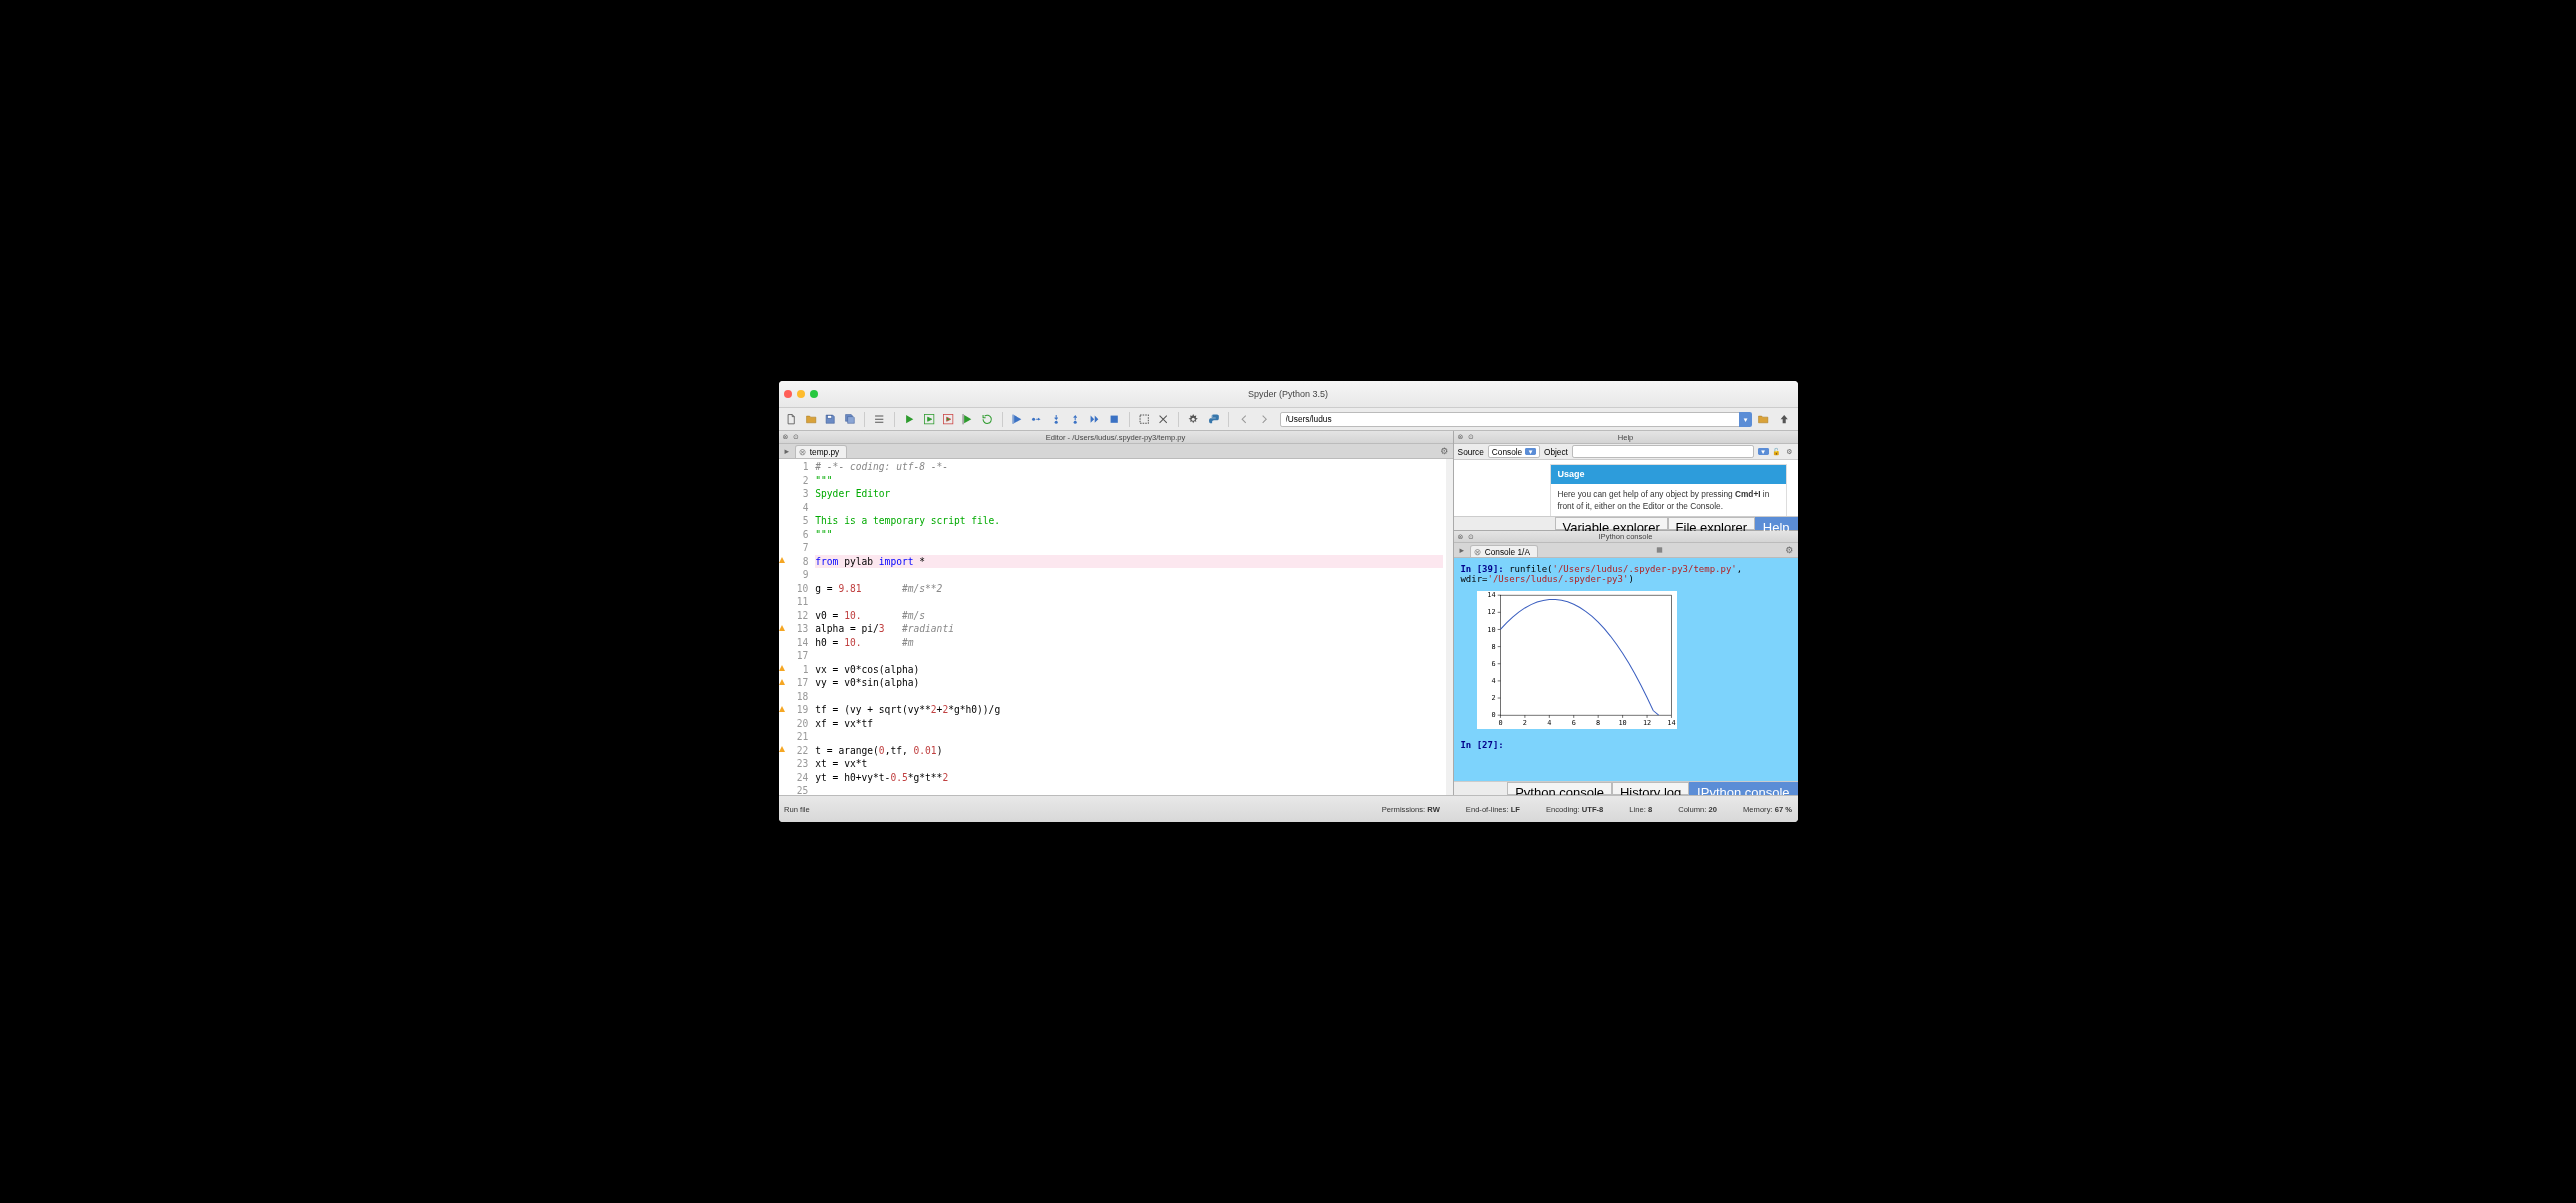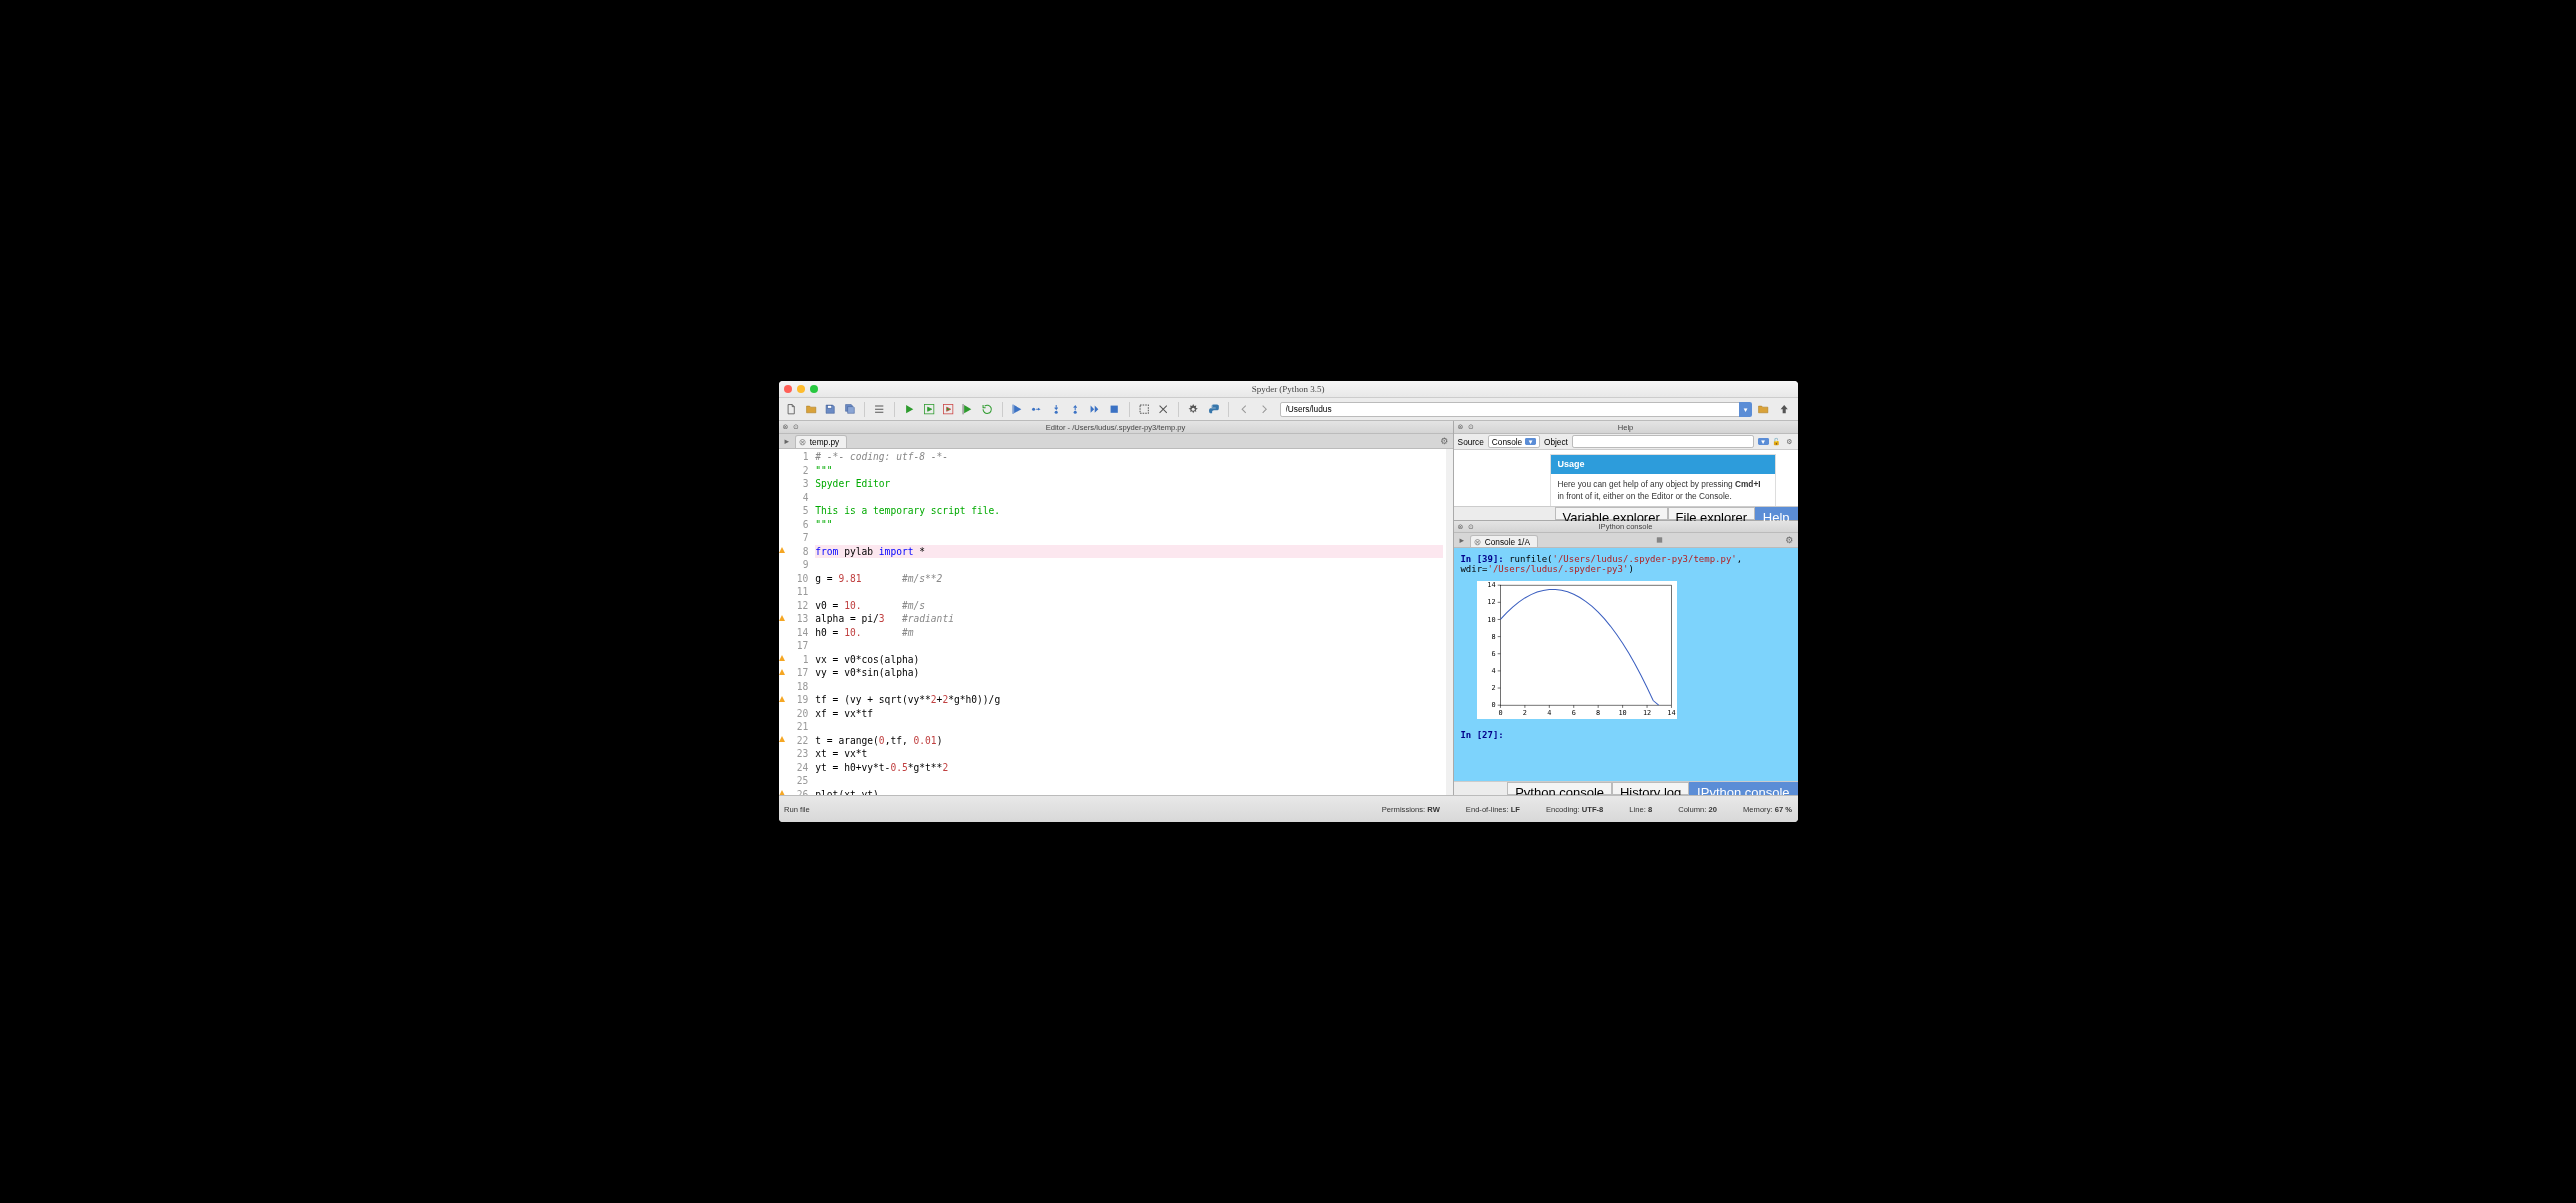--- a/index.html
+++ b/index.html
@@ -1,18 +1,18 @@
 <!DOCTYPE html>
 <html style="font-size:11px"><head>
 <meta charset="utf-8">
 <style>
 * { box-sizing: border-box; margin: 0; padding: 0; }
 body { font-family: -apple-system, "Helvetica Neue", Arial, sans-serif; font-size: 9px; background: #000; display: flex; align-items: center; justify-content: center; height: 100vh; }
 .window { width: 1019px; height: 441px; background: #ececec; border-radius: 4.1px; overflow: hidden; display: flex; flex-direction: column; box-shadow: 0 6.9px 27.5px rgba(0,0,0,0.5); }
-.titlebar { height: 17px; background: linear-gradient(#f6f6f6,#e8e8e8); display: flex; align-items: center; padding: 0 5.5px; border-bottom: 0.7px solid #ccc; position: relative; font-family: Liberation Serif, serif; }
+.titlebar { height: 27px; background: linear-gradient(#f6f6f6,#e8e8e8); display: flex; align-items: center; padding: 0 5.5px; border-bottom: 0.7px solid #ccc; position: relative; }
 .traffic { display: flex; gap: 4.8px; }
 .dot { width: 8.3px; height: 8.3px; border-radius: 50%; }
 .dot.red { background: #ff5f57; }
 .dot.yellow { background: #febc2e; }
 .dot.green { background: #28c840; }
 .titlebar-title { position: absolute; left: 0; right: 0; text-align: center; font-size: 9px; color: #444; pointer-events: none; }
 .toolbar { height: 23.4px; background: #ececec; border-bottom: 0.7px solid #bbb; display: flex; align-items: center; padding: 0 4.1px; gap: 2.8px; }
 .tb-group { display: flex; gap: 1.4px; }
 .tb-btn { width: 18px; height: 18px; display: flex; align-items: center; justify-content: center; border-radius: 2.1px; }
 .tb-btn svg { width: 12.4px; height: 12.4px; }
@@ -41,21 +41,21 @@
 .c-string { color: #0a0; }
 .c-keyword { color: #00f; }
 .c-number { color: #c04040; }
 .right-col { width: 344px; display: flex; flex-direction: column; }
 .help-pane { display: flex; flex-direction: column; border-bottom: 0.7px solid #aaa; }
 .help-bar { height: 16.5px; background: #ececec; border-bottom: 0.7px solid #ccc; display: flex; align-items: center; padding: 0 4.1px; gap: 4.1px; font-size: 8.3px; }
 .help-select { background: #fff; border: 0.7px solid #bbb; border-radius: 2.1px; padding: 0.7px 2.8px; font-size: 8.3px; display: flex; align-items: center; }
 .help-select .dd { background: #5b8dd6; color: #fff; width: 11px; text-align: center; border-radius: 1.4px; margin-left: 2.8px; font-size: 6.2px; }
 .help-obj-input { flex: 1; height: 13.8px; background: #fff; border: 0.7px solid #bbb; border-radius: 2.1px; }
 .help-body { height: 56px; background: #fff; position: relative; overflow: hidden; }
-.usage-box { position: absolute; left: 96px; right: 22px; top: 4.1px; border: 0.7px solid #ddd; }
+.usage-box { position: absolute; left: 96px; right: 11px; top: 4.1px; border: 0.7px solid #ddd; }
 .usage-hdr { background: #2d9cdb; color: #fff; padding: 4.1px 6.9px; font-weight: bold; font-size: 9px; }
 .usage-txt { padding: 5.5px 6.9px; font-size: 8.3px; line-height: 1.4; color: #333; }
 .help-tabs { height: 13.8px; background: #ececec; display: flex; justify-content: flex-end; border-top: 0.7px solid #ccc; }
 .help-tab { padding: 1.4px 6.9px; font-size: 13px; border: 0.7px solid #bbb; background: #f4f4f4; }
 .help-tab.active { background: #5b8dd6; color: #fff; border-color: #5b8dd6; }
 .ipy-pane { flex: 1; display: flex; flex-direction: column; background: #7dd3fc; }
 .ipy-body { flex: 1; padding: 5.5px 6.9px; font-family: "Menlo","Consolas",monospace; font-size: 9px; overflow: auto; }
 .ipy-prompt { color: #00008b; font-weight: bold; }
 .ipy-str { color: #b22222; }
 .chart-wrap { margin: 6.9px 0 9.6px 16.5px; }

